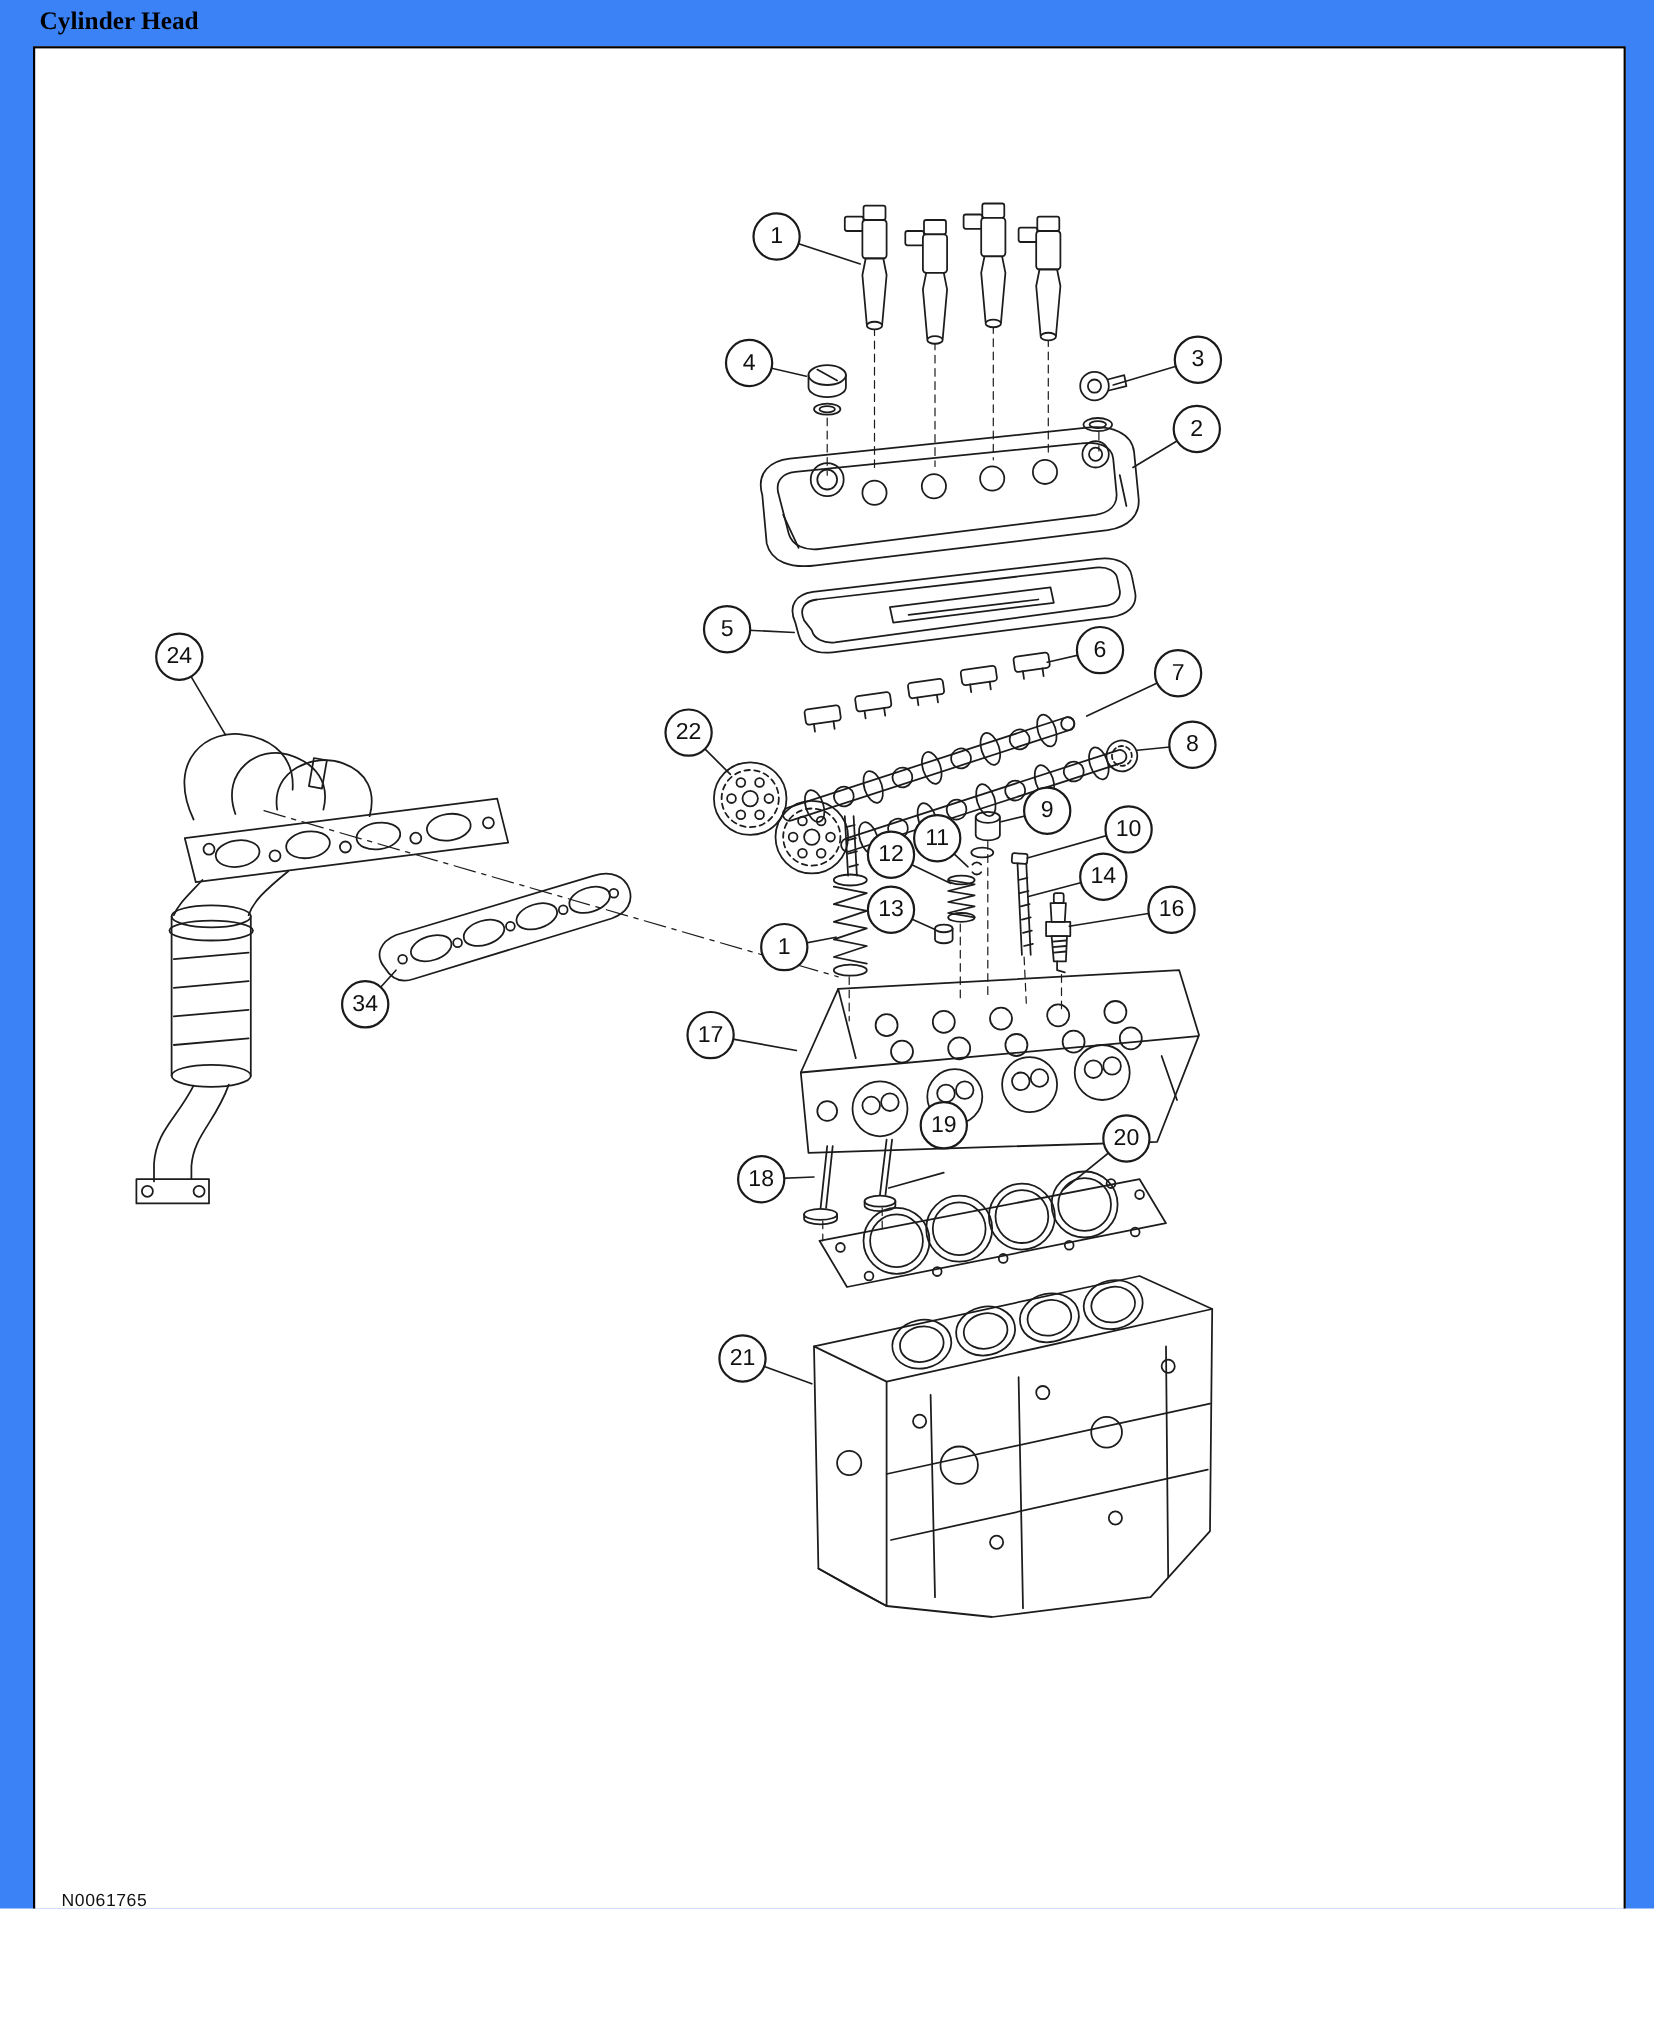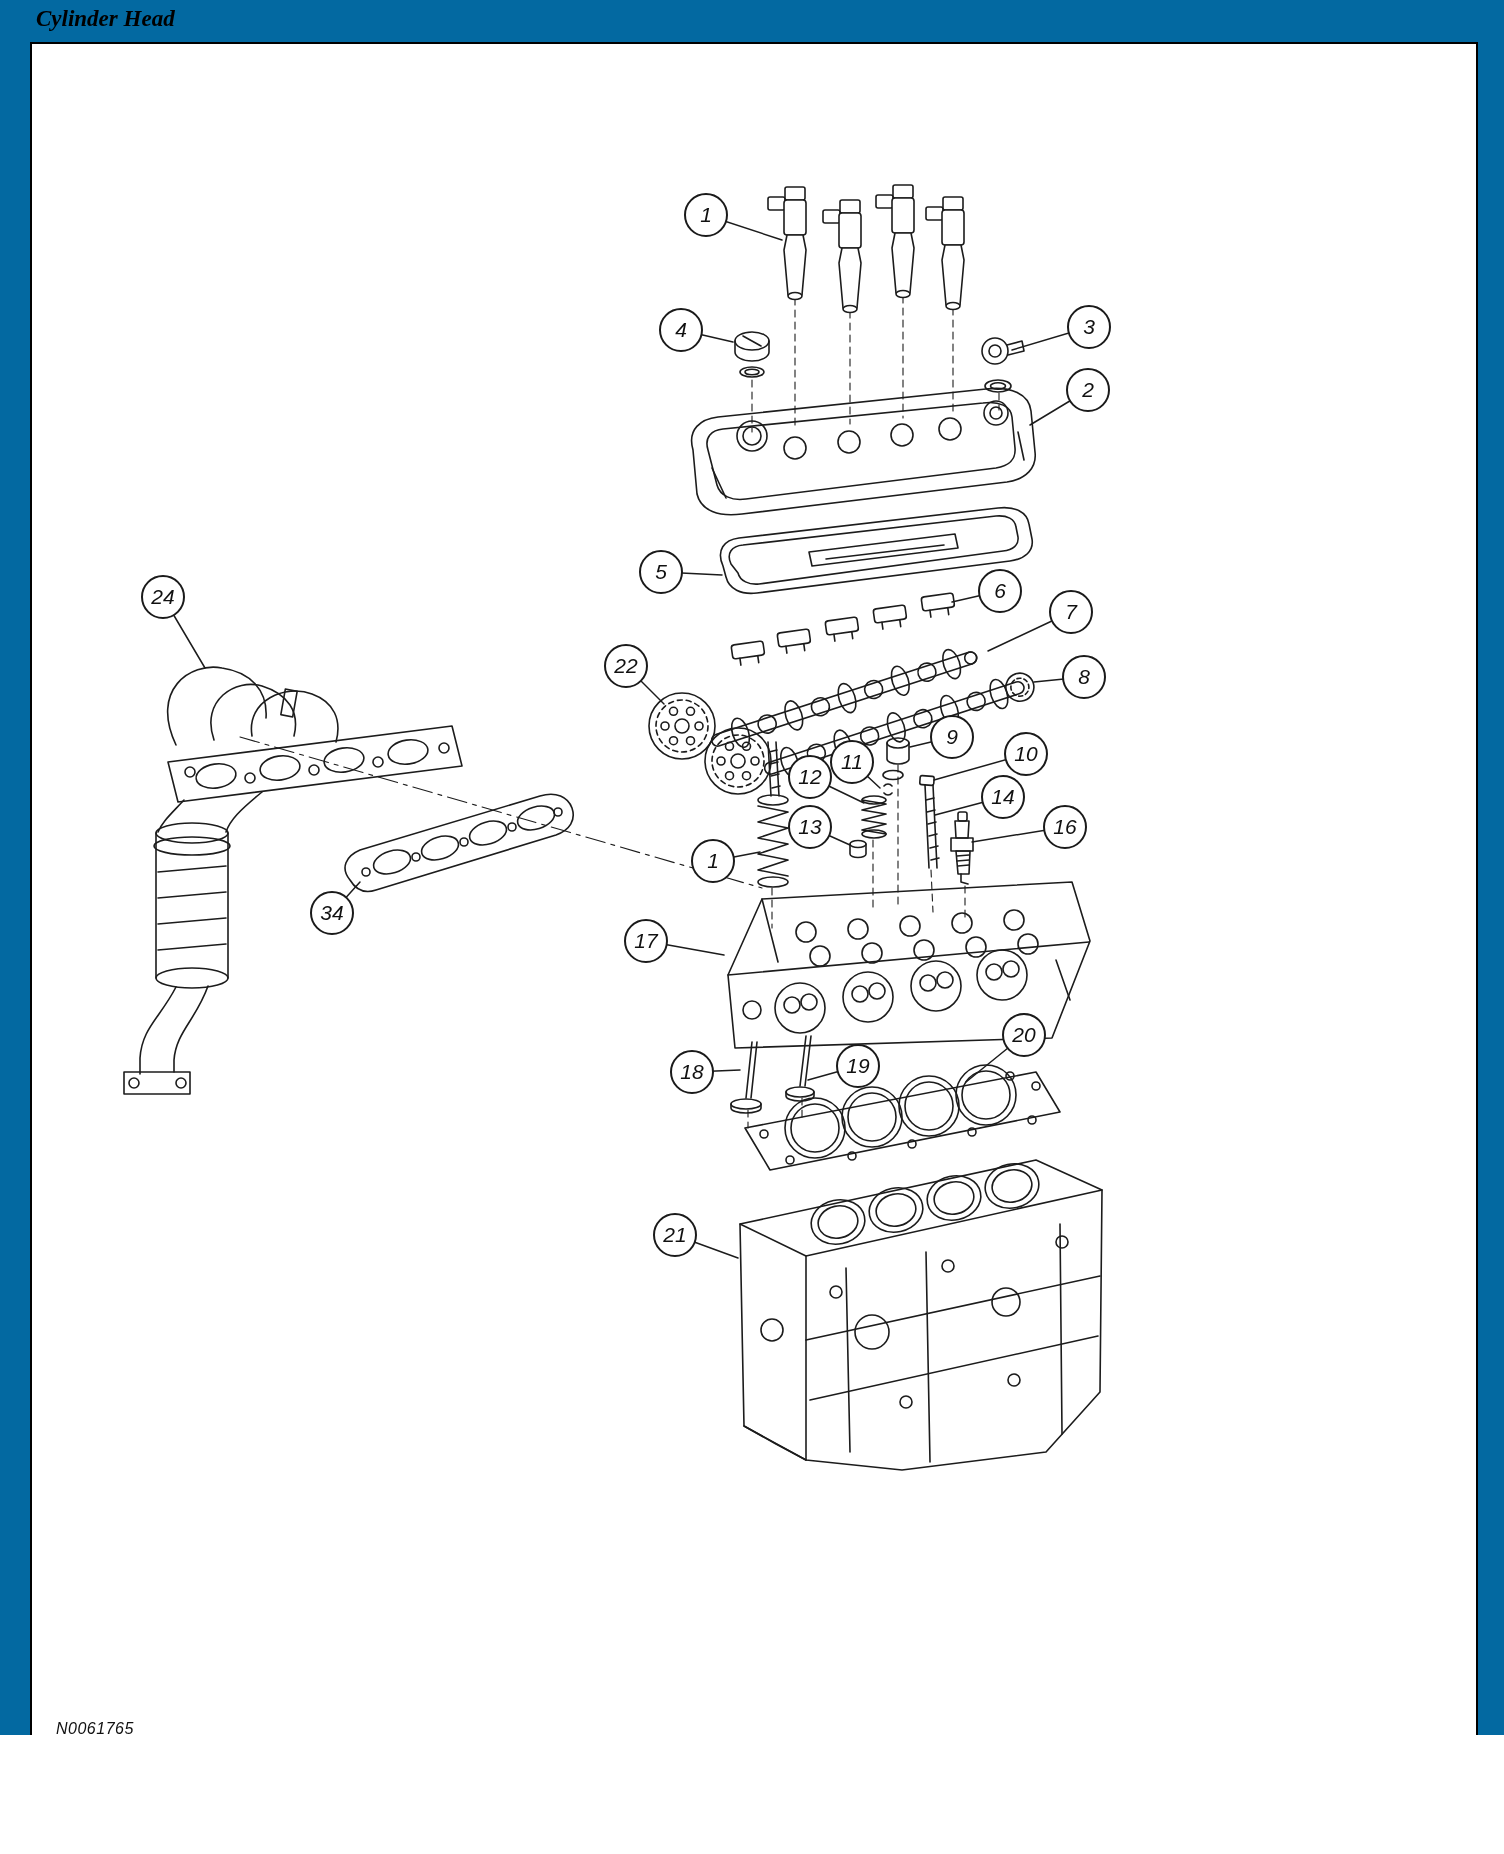--- a/index.html
+++ b/index.html
@@ -1,18 +1,18 @@
 <!DOCTYPE html>
 <html><head>
 <meta charset="utf-8">
 <style>
   * { margin:0; padding:0; box-sizing:border-box; }
   html,body { background:#ffffff; }
   body { width:1504px; height:1854px; font-family:"Liberation Sans", sans-serif; }
-  .page { position:relative; width:1504px; height:1735px; background:#0369a1; overflow:hidden;font-style:italic; }
+  .page { position:relative; width:1504px; height:1735px; background:#3b82f6; overflow:hidden; }
   .page-title {
     position:absolute; left:36px; top:6px;
     font-family:"Liberation Serif", serif; font-weight:bold;
     font-size:23px; color:#000;
   }
   .frame {
     position:absolute; left:30px; top:42px; width:1448px; height:1772px;
     border:2px solid #000; background:#fff;
   }
   svg.art { position:absolute; left:0; top:0; width:1504px; height:1854px; display:block; }
@@ -379,21 +379,21 @@
       <div class="callout" style="left: 930px; top: 715px;">9</div>
       <div class="callout" style="left: 1004px; top: 732px;">10</div>
       <div class="callout" style="left: 830px; top: 740px;">11</div>
       <div class="callout" style="left: 788px; top: 755px;">12</div>
       <div class="callout" style="left: 788px; top: 805px;">13</div>
       <div class="callout" style="left: 981px; top: 775px;">14</div>
       <div class="callout" style="left: 1043px; top: 805px;">16</div>
       <div class="callout" style="left: 691px; top: 839px;">1</div>
       <div class="callout" style="left: 624px; top: 919px; text-align: right;">17</div>
       <div class="callout" style="left: 670px; top: 1050px;">18</div>
-      <div class="callout" style="left: 836px; top: 1044px;">19</div>
+      <div class="callout" style="left: 836px; top: 1001px;">19</div>
       <div class="callout" style="left: 1002px; top: 1013px;">20</div>
       <div class="callout" style="left: 653px; top: 1213px;">21</div>
       <div class="callout" style="left: 604px; top: 644px;">22</div>
       <div class="callout" style="left: 310px; top: 891px;">34</div>
       <div class="callout" style="left: 141px; top: 575px;">24</div>
     </div>
 
   <div class="ref">N0061765</div>
 </div>
 

